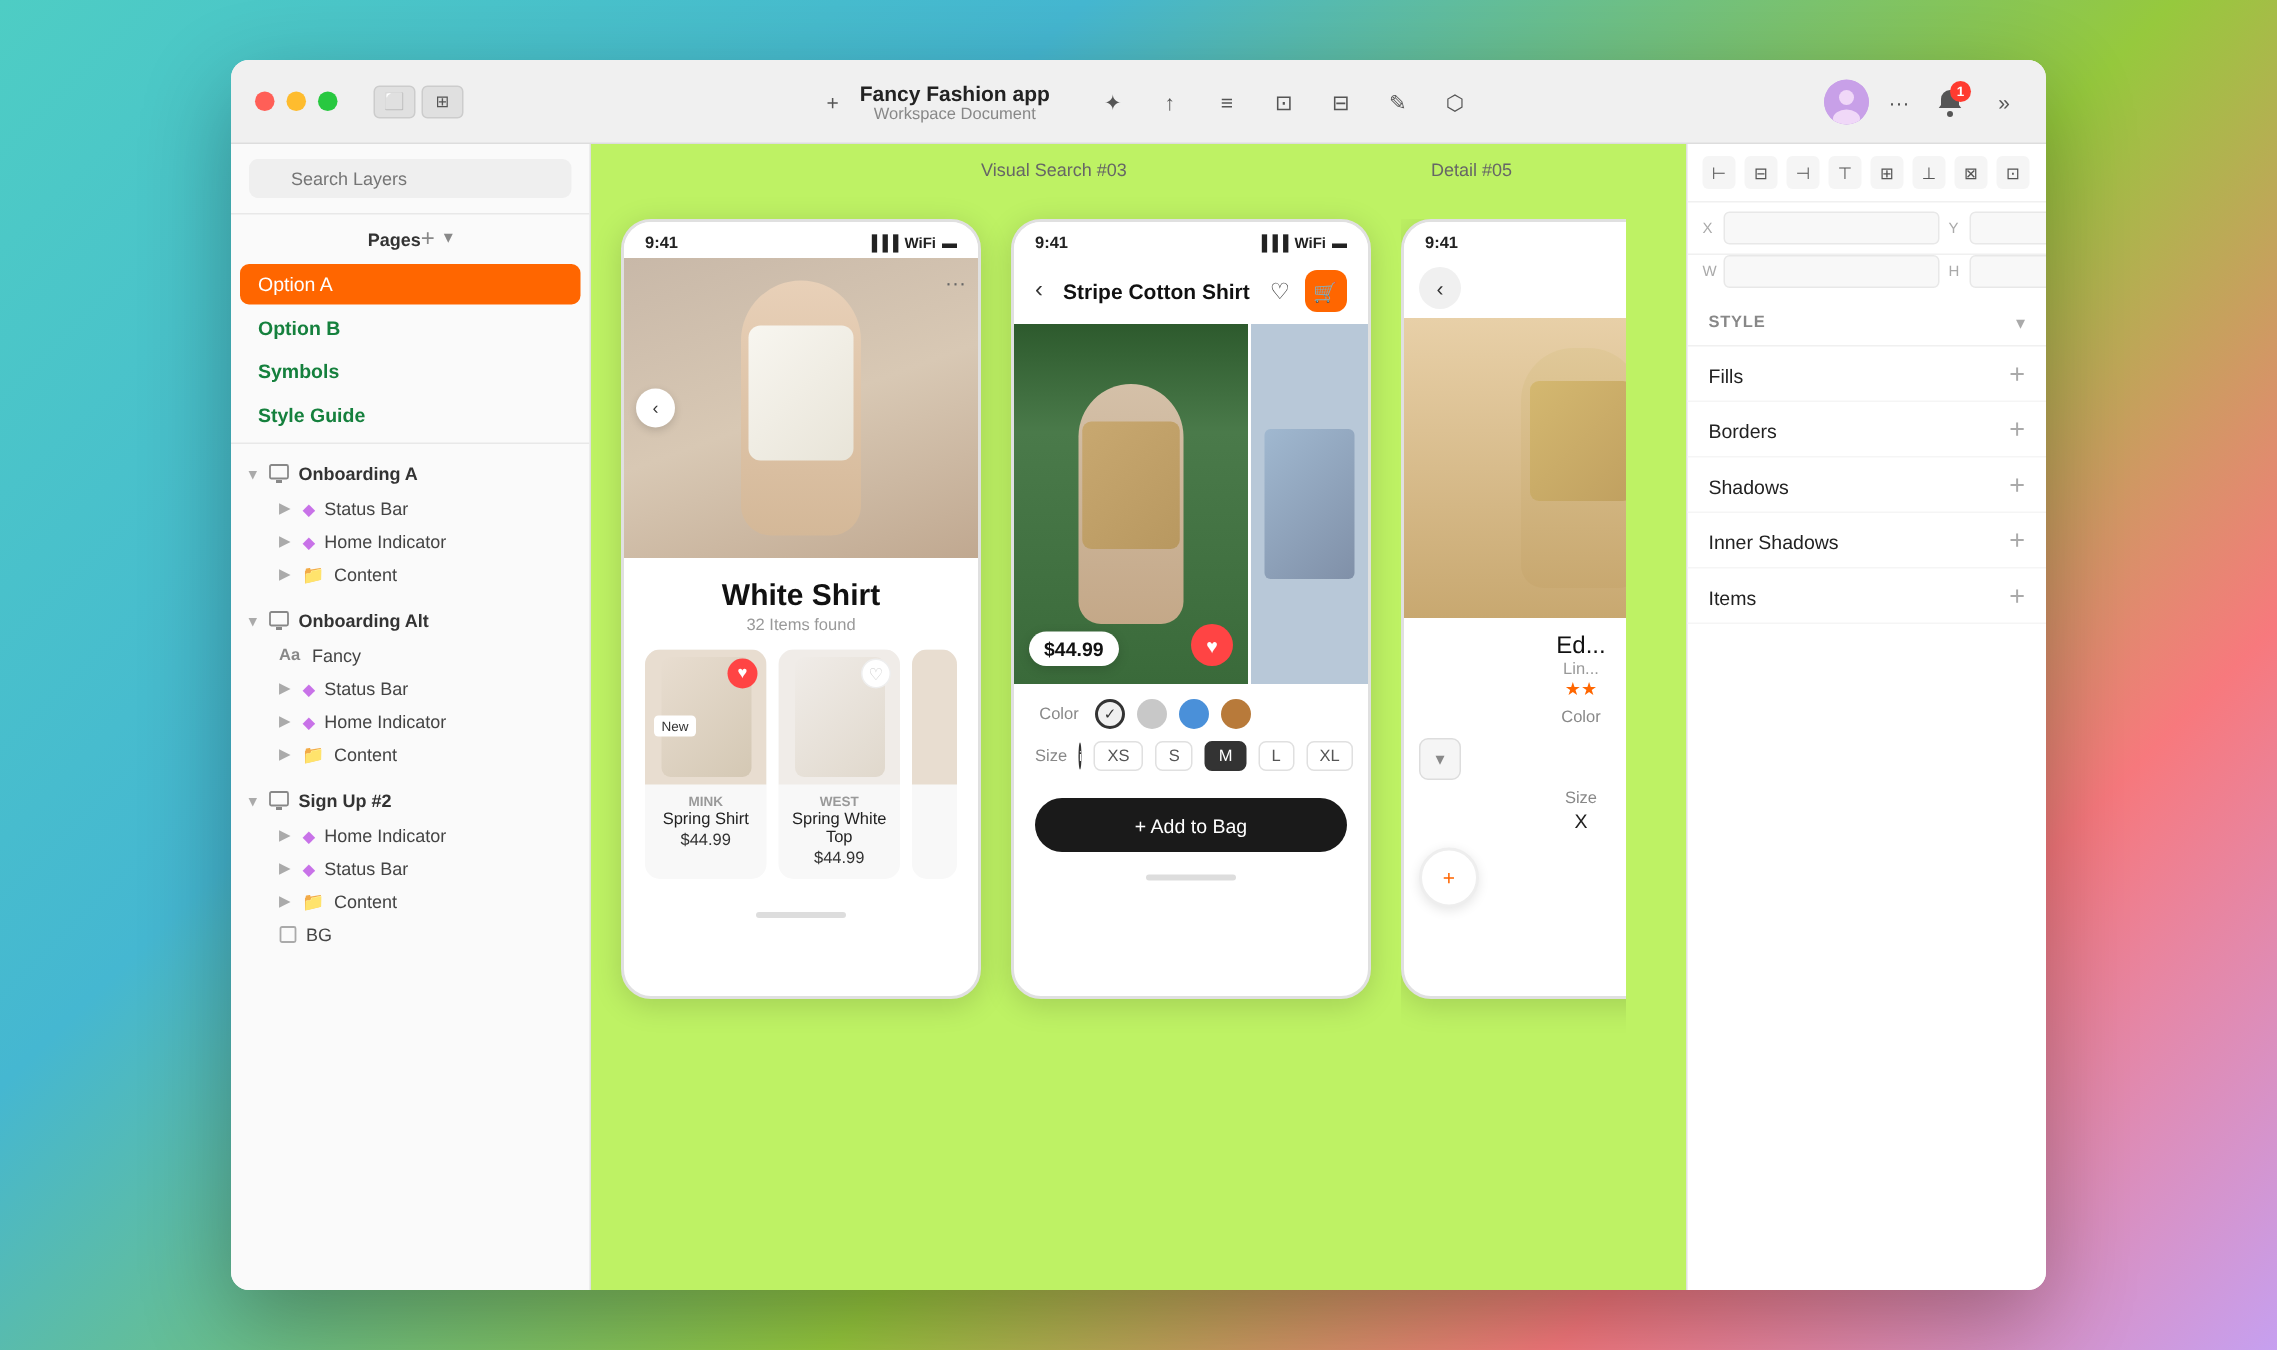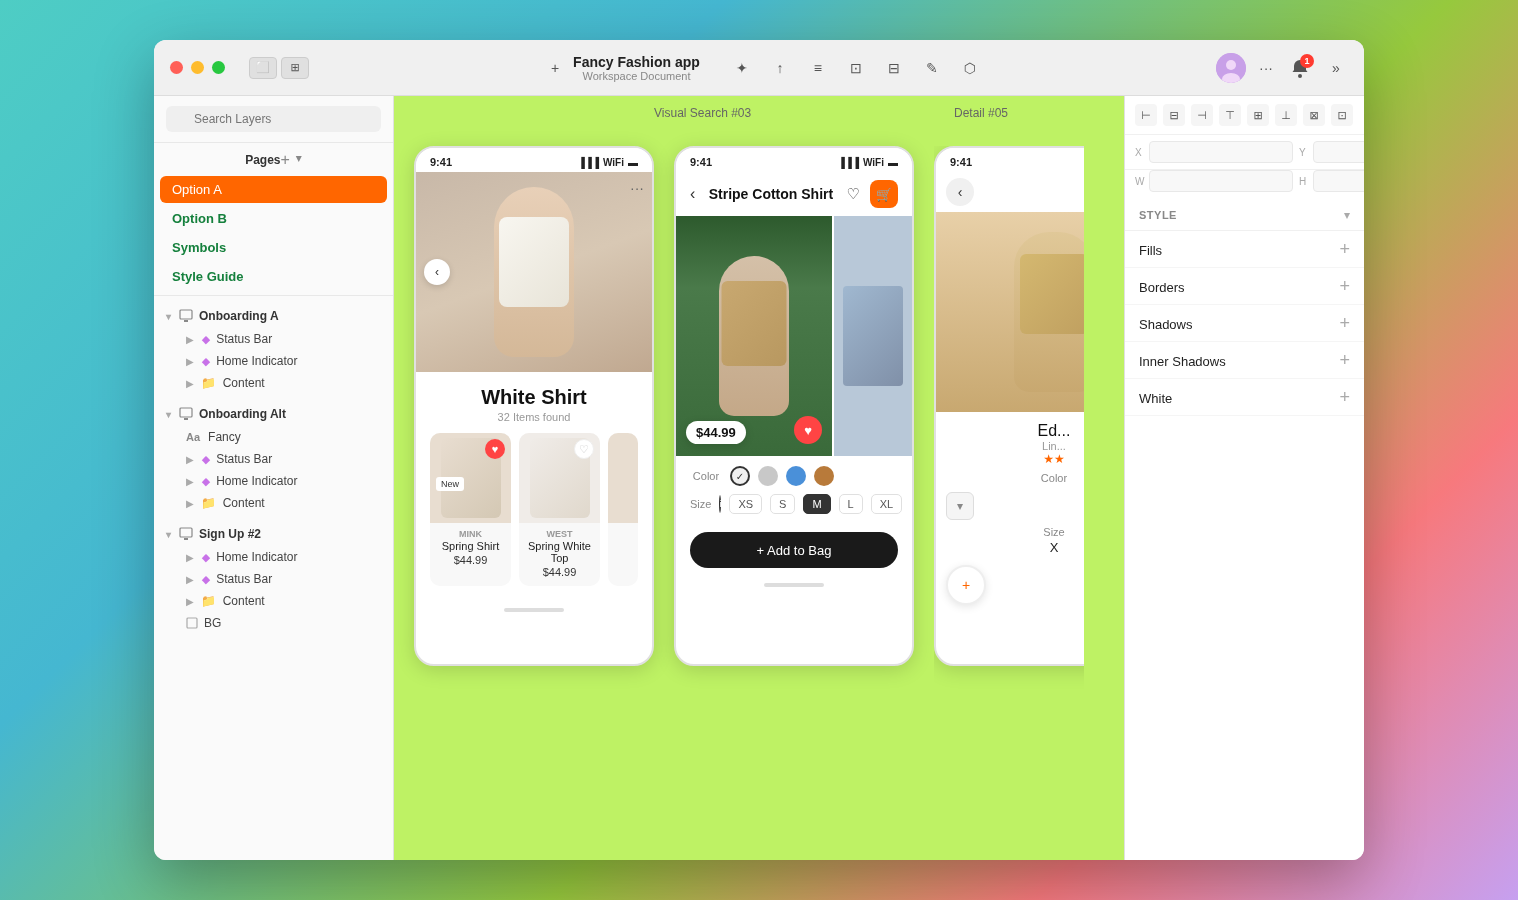--- a/index.html
+++ b/index.html
@@ -743,19 +743,19 @@
         </div>
         <div class="style-row">
           <span class="style-row-label">Shadows</span>
           <span class="style-add">+</span>
         </div>
         <div class="style-row">
           <span class="style-row-label">Inner Shadows</span>
           <span class="style-add">+</span>
         </div>
         <div class="style-row">
-          <span class="style-row-label">White</span>
+          <span class="style-row-label">Items</span>
           <span class="style-add">+</span>
         </div>
       </div>
     </div>
   </div>
 </div>
 
 </body></html>

